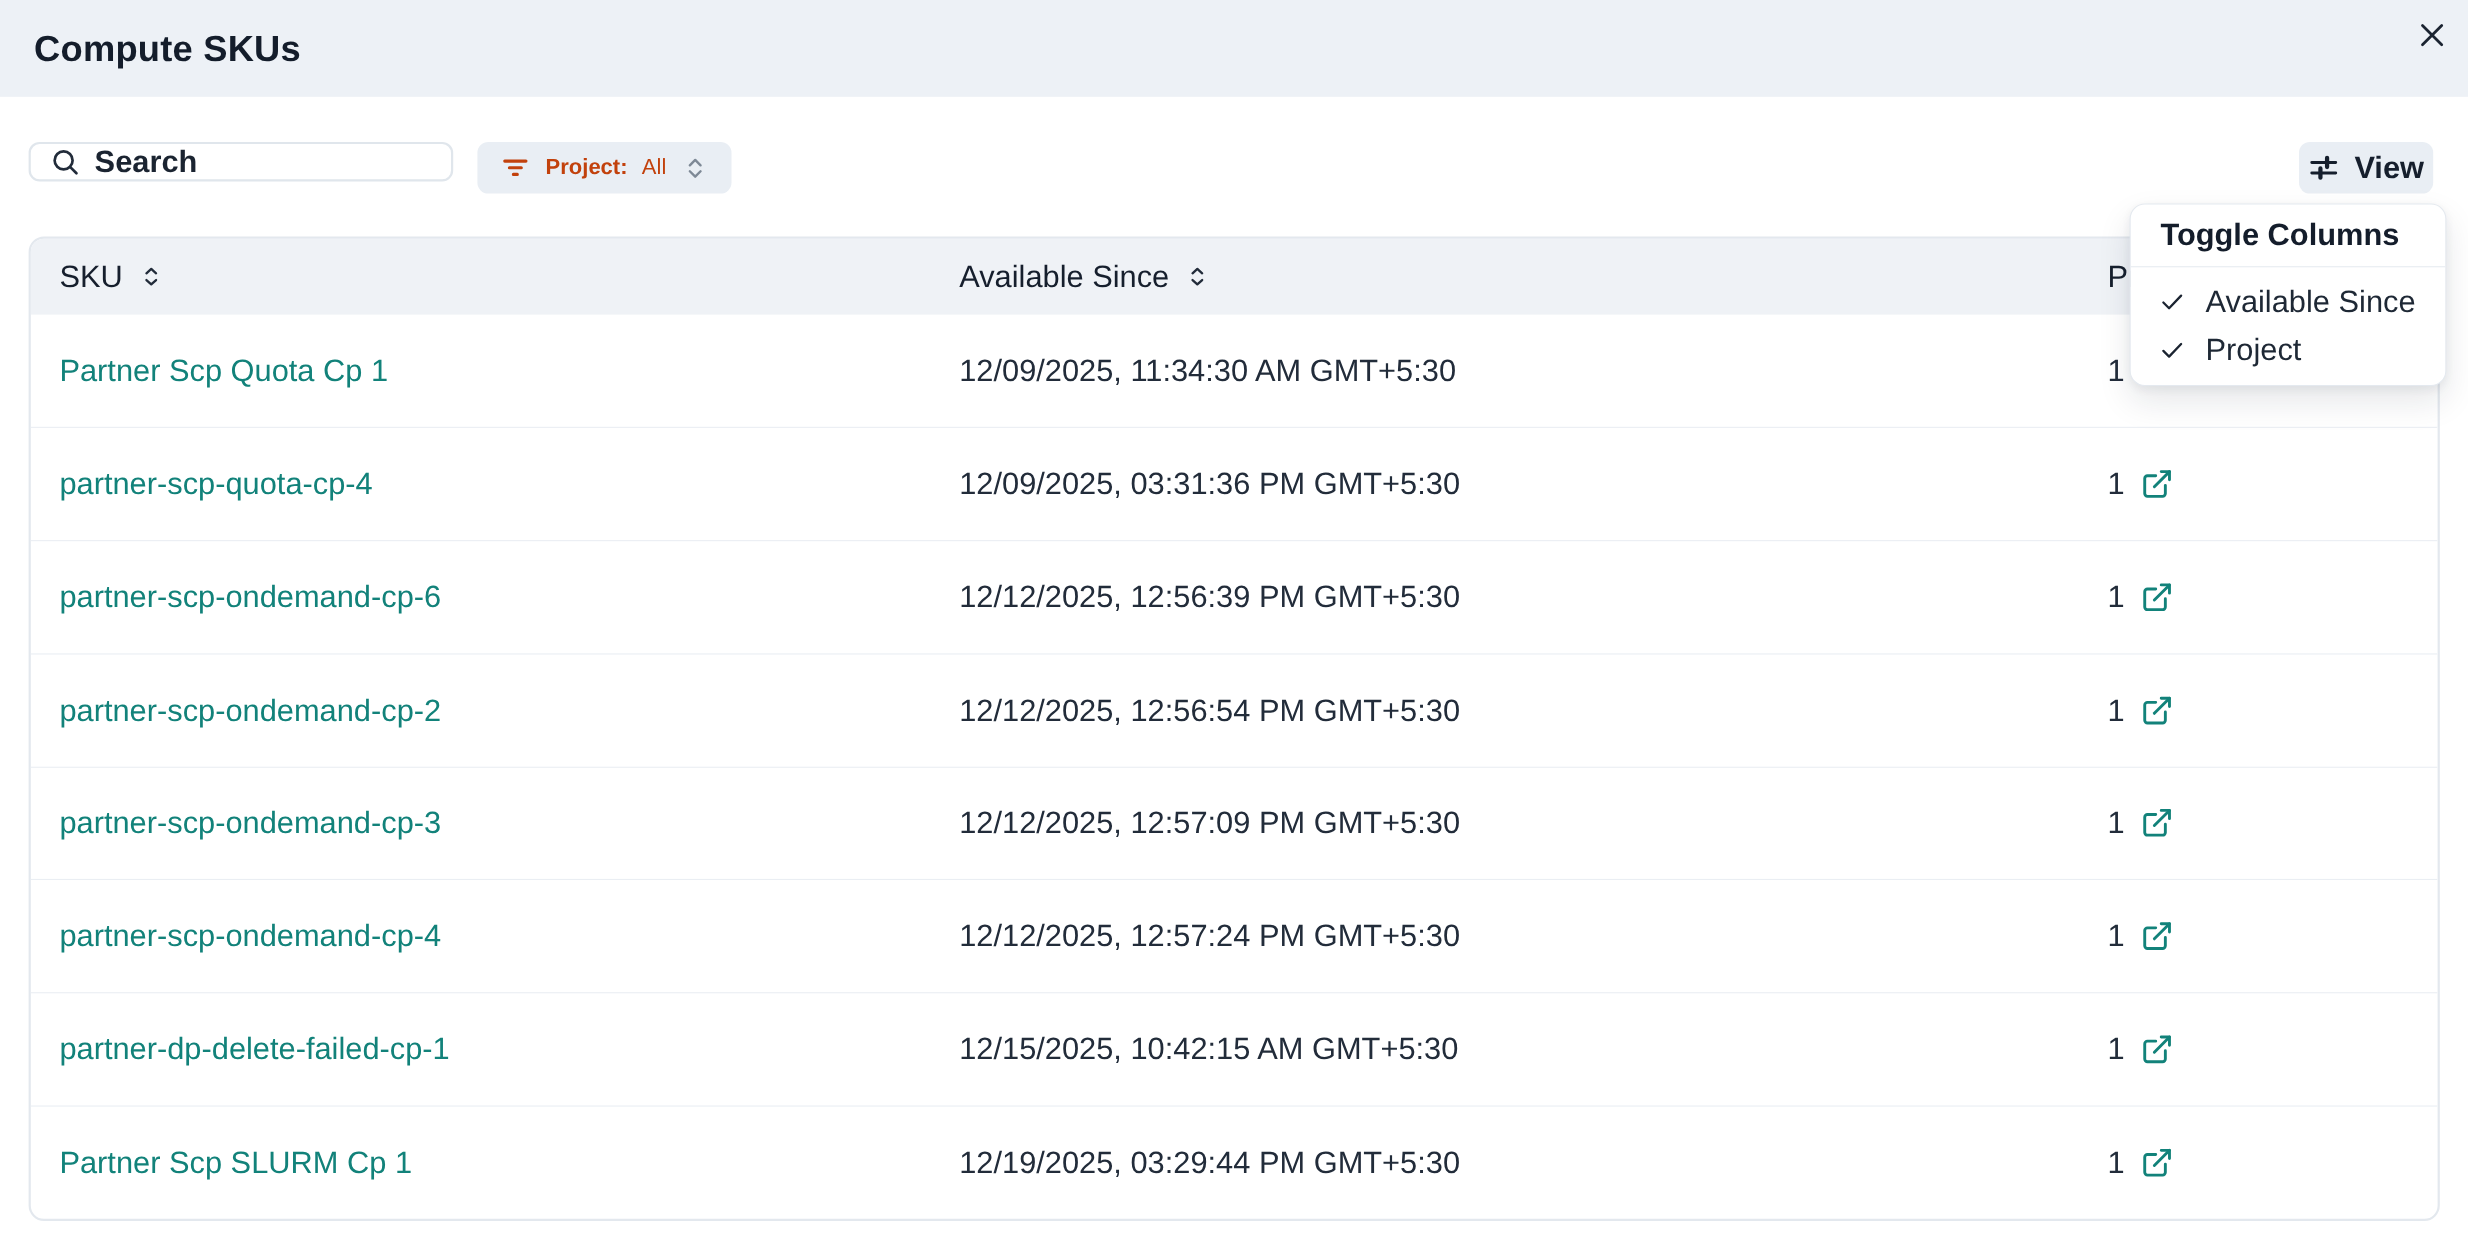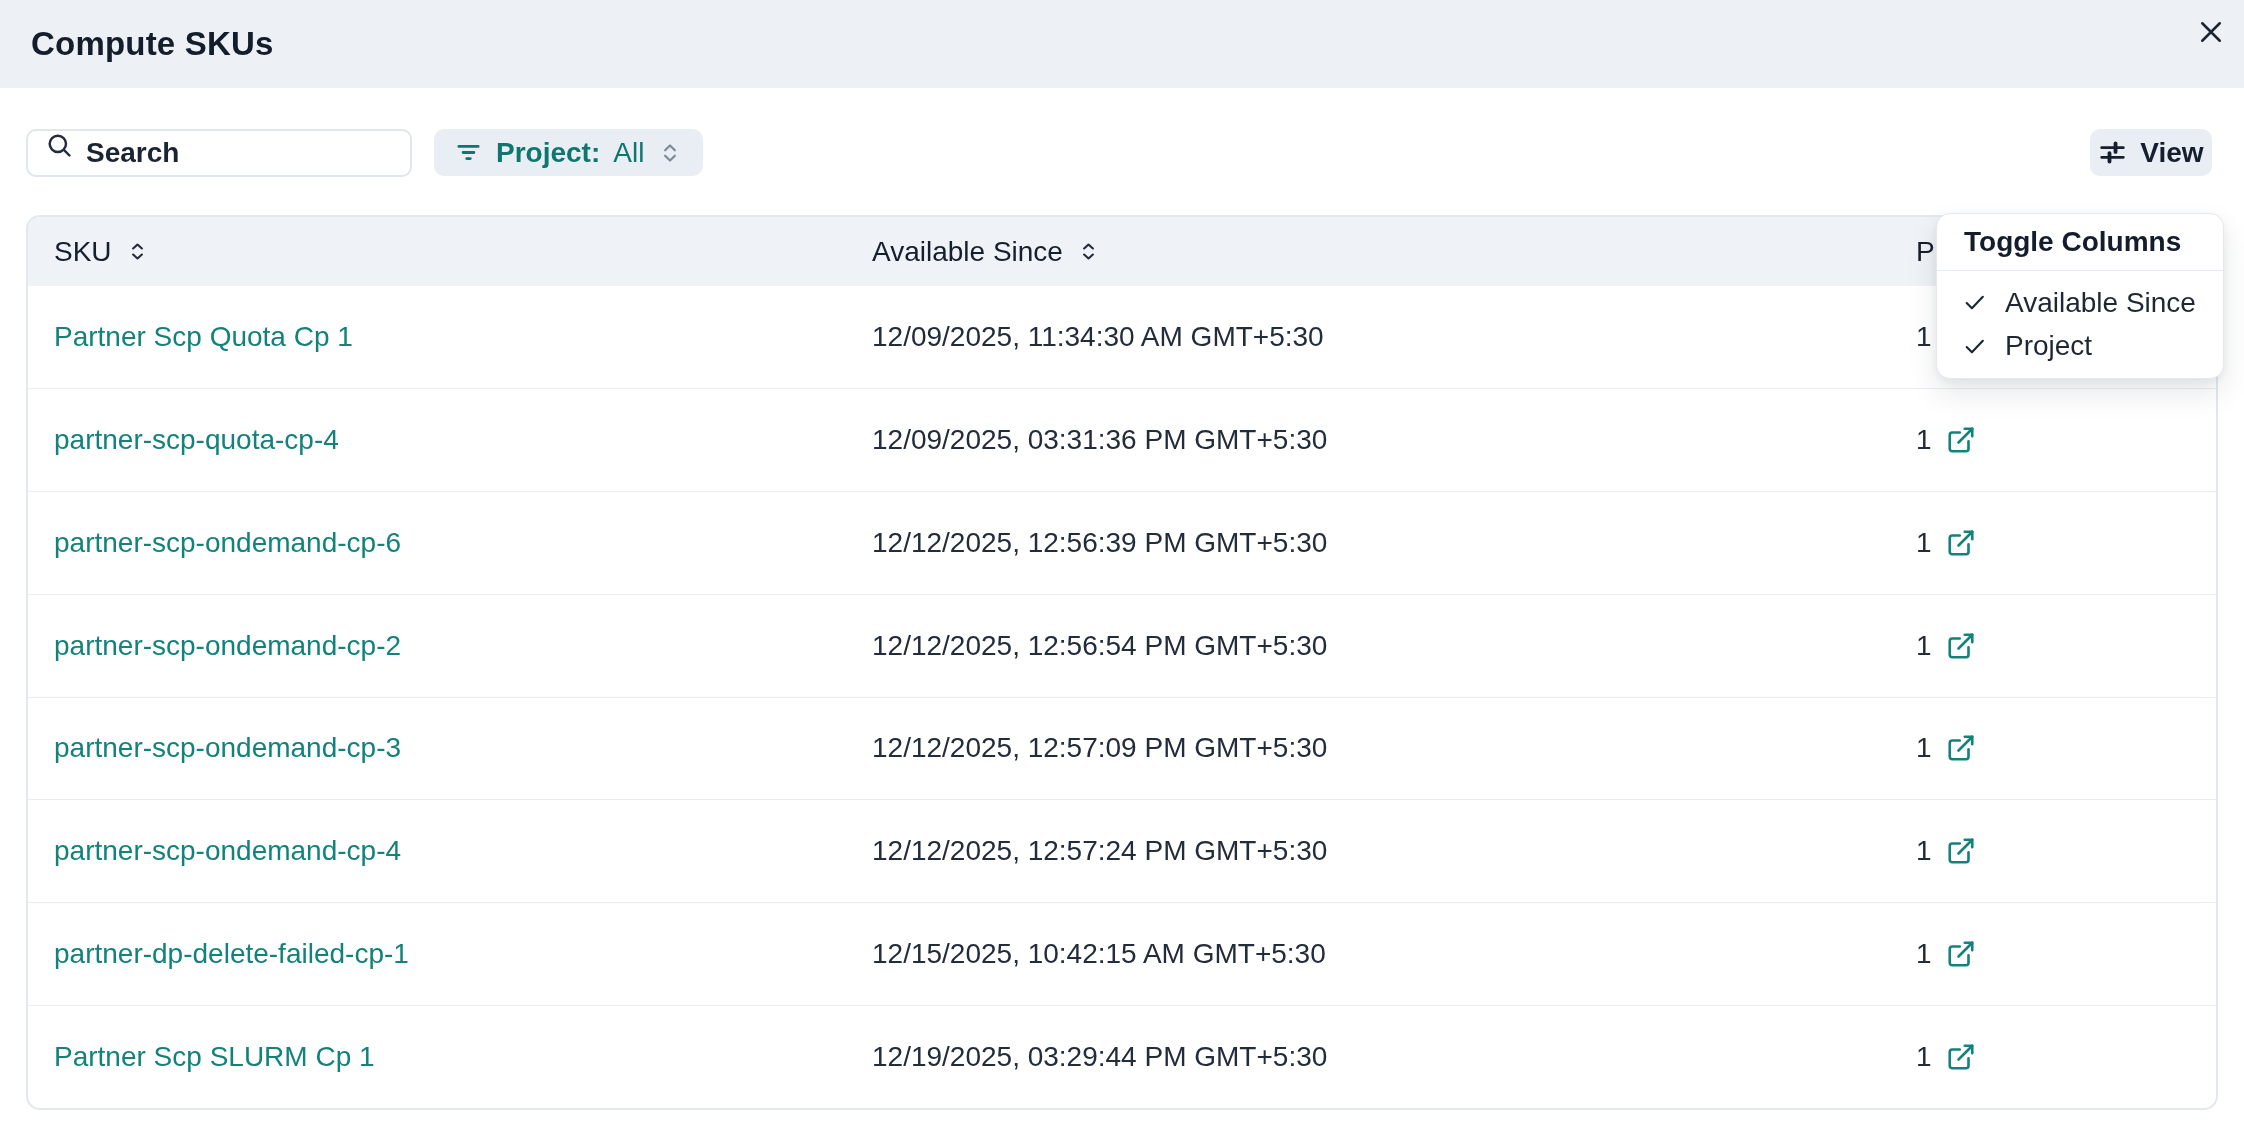--- a/index.html
+++ b/index.html
@@ -7,31 +7,31 @@
     font-family:"Liberation Sans","DejaVu Sans",sans-serif; color:#1e2835; overflow:hidden; }
 
   
   .topbar { position:absolute; left:0; top:0; width:2244px; height:88px; background:#edf1f6; }
   .page-title { position:absolute; left:31px; top:50%; transform:translateY(-50%);
     font-size:33px; font-weight:700; color:#141d2b; letter-spacing:.2px; }
   .close-btn { position:absolute; right:13px; top:12px; width:40px; height:40px;
     display:flex; align-items:center; justify-content:center; color:#1b2431; cursor:pointer; background:none; border:none; }
 
   
-  .search-box { position:absolute; left:26px; top:129px; width:386px; height:48px;
+  .search-box { position:absolute; left:26px; top:129px; width:386px; height:36px;
     background:#fff; border:2px solid #e0e6ec; border-radius:10px;
-    display:flex; gap:13px; padding-left:17px; }
+    display:flex; align-items:center; gap:13px; padding-left:17px; }
   .search-box svg { flex:none; color:#222c3a; }
   .search-box input { flex:1; height:100%; border:none; outline:none; background:transparent;
     font-family:inherit; font-size:28px; font-weight:600; color:#1b2431; padding-right:14px; }
   .search-box input::placeholder { color:#1b2431; opacity:1; }
 
   .filter-btn { position:absolute; left:434px; top:129px; height:47px; padding:0 20px;
     background:#e9eef4; border:none; border-radius:10px; cursor:pointer;
-    display:inline-flex; align-items:center; gap:13px; font-family:inherit; font-size:28px; color:#0f766e; }
+    display:inline-flex; align-items:center; gap:13px; font-family:inherit; font-size:20px; color:#c2410c; }
   .filter-btn .f-label { font-weight:700; }
   .filter-btn .f-value { font-weight:400; }
   .filter-btn .expand { color:#7e8996; }
 
   .view-btn { position:absolute; left:2090px; top:129px; width:122px; height:47px;
     background:#e9eef4; border:none; border-radius:10px; cursor:pointer;
     display:flex; align-items:center; justify-content:center; gap:13px;
     font-family:inherit; font-size:28px; font-weight:700; color:#161f2d; }
 
   
@@ -49,21 +49,21 @@
   .row { flex:1; display:flex; align-items:center; font-size:28px; color:#222c3a; border-top:1px solid #eaeef3; }
   .row:first-child { border-top:none; }
   .sku-link { color:#12827a; cursor:pointer; }
   .proj-cell { display:flex; align-items:center; gap:14px; }
   .ext-link { color:#12827a; cursor:pointer; display:flex; }
 
   
   .popup { position:absolute; left:1936px; top:185px; width:288px; height:166px; z-index:20;
     background:#fff; border:1px solid #e4e9ef; border-radius:14px;
     box-shadow:0 14px 30px rgba(18,28,45,.10), 0 3px 8px rgba(18,28,45,.06);
-    display:flex; flex-direction:column;margin-top:28px; }
+    display:flex; flex-direction:column; }
   .popup-title { flex:none; height:57px; display:flex; align-items:center; padding-left:27px;
     font-size:28px; font-weight:700; color:#141d2b; border-bottom:1px solid #e7ebf1; }
   .popup-items { flex:1; display:flex; flex-direction:column; justify-content:space-evenly; padding:4px 0; }
   .menu-item { display:flex; align-items:center; gap:18px; padding-left:25px; cursor:pointer;
     font-size:28px; font-weight:400; color:#1e2835; }
   .check-icon { color:#1b2431; flex:none; }
 </style>
 </head>
 <body>
 

